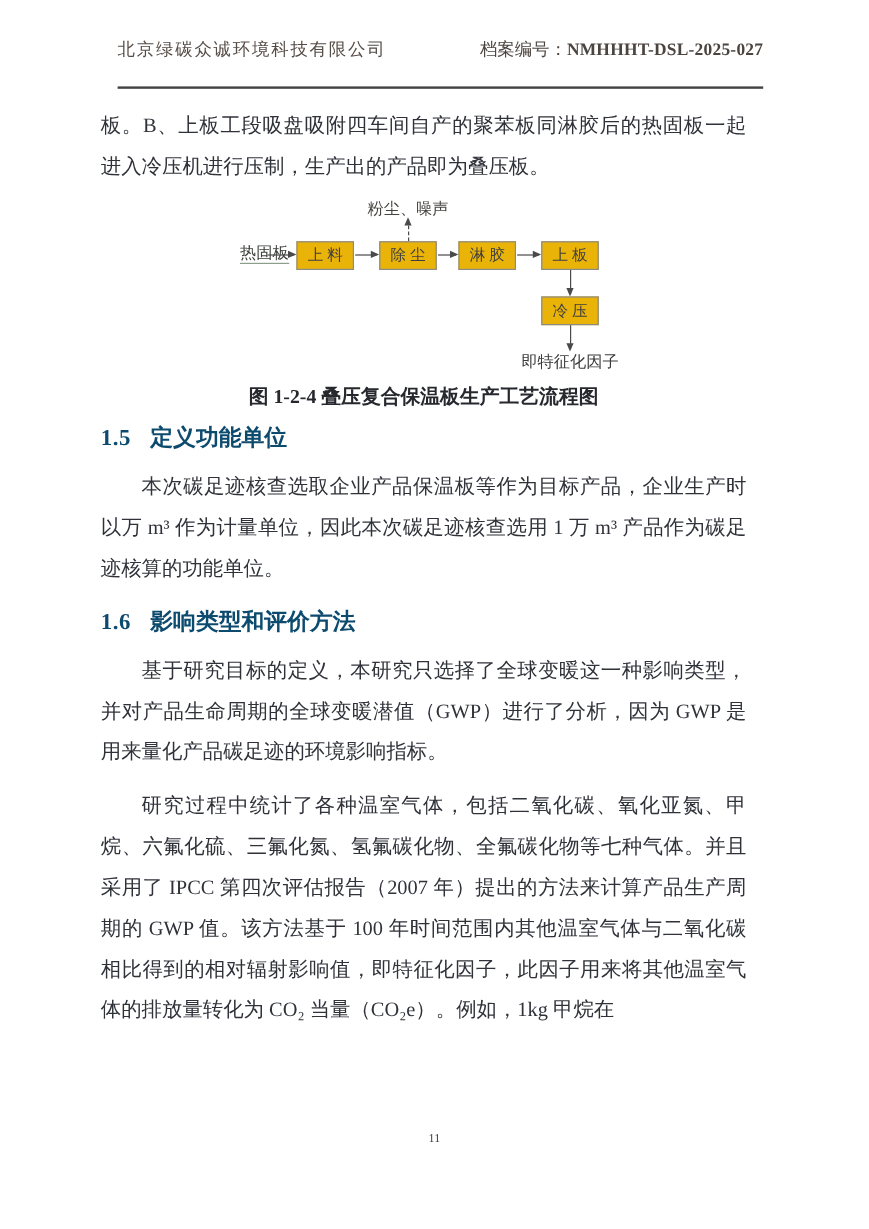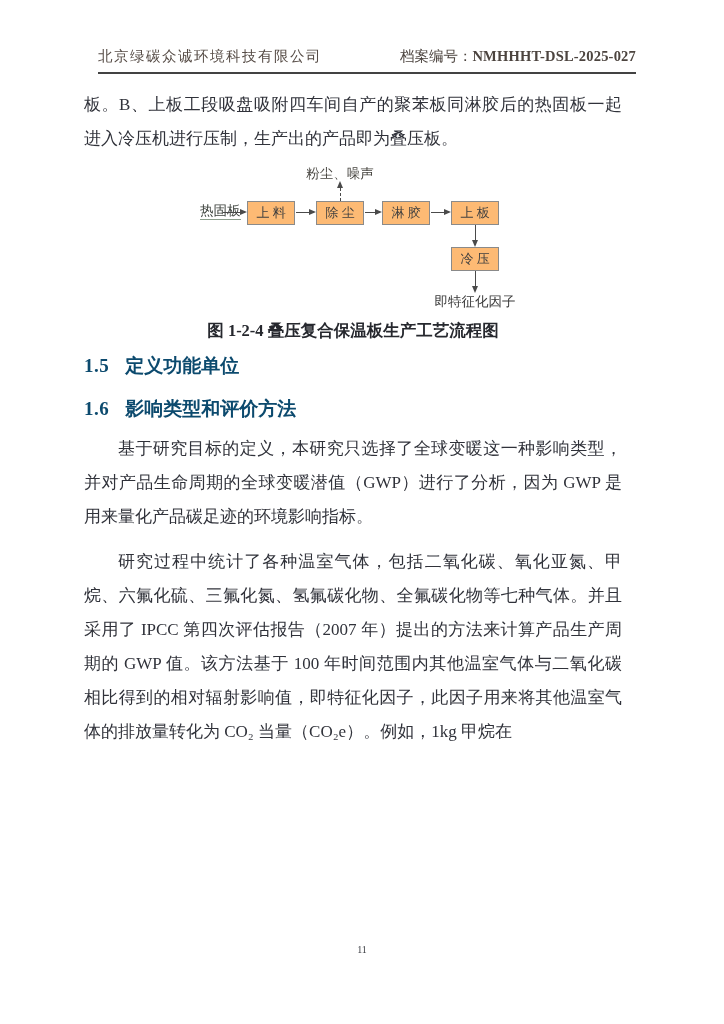--- a/index.html
+++ b/index.html
@@ -5,21 +5,21 @@
   html,body { margin:0; padding:0; }
   body {
     width:724px; height:1024px; background:#ffffff; position:relative;
     font-family:"Liberation Serif","DejaVu Serif",serif;
     overflow:hidden;
   }
   .page { position:absolute; inset:0; background:#ffffff; }
 
   
   .header {
-    position:absolute; left:98px; right:88px; top:47px;
+    position:absolute; left:98px; right:88px; top:32px;
     display:flex; justify-content:space-between; align-items:baseline;
     color:#564c46; font-size:14.5px;
   }
   .header .company { letter-spacing:1.5px; }
   .header .fileno { color:#4c443f; }
   .header .fileno b { font-weight:600; letter-spacing:0.2px; }
   .header-rule {
     position:absolute; left:98px; right:88px; top:72px;
     border-top:2px solid #434343; height:0;
   }
@@ -33,21 +33,21 @@
   .para { margin:0 0 11px 0; }
   .indent { text-indent:2em; }
 
   
   .flowchart {
     position:relative; height:150px; margin:0 0 0 0;
     font-size:13px; line-height:1; text-align:left; color:#3f3f3f;
   }
   .fc-box {
     position:absolute; box-sizing:border-box;
-    width:48px; height:24px; border:1px solid #8a8a8a; background:#fdba74;
+    width:48px; height:24px; border:1px solid #8a8a8a; background:#eab308;
     font-size:13px; line-height:22px; text-align:center; color:#3f3f3f;
   }
   .fc-input {
     position:absolute; left:97px; top:37px; font-size:13.5px;
     border-bottom:1px solid #8b9d8b; padding-bottom:1px; color:#3a3f3a;margin-left:19px;
   }
   .fc-pollutant {
     position:absolute; left:196px; width:120px; top:0; text-align:center;
     font-size:13.5px; color:#46443f;
   }
@@ -131,20 +131,21 @@
       <div class="arrow-d" style="left:391px; top:104px; height:20px;"></div>
 
       <div class="fc-output">即特征化因子</div>
     </div>
 
     <div class="caption">图 1-2-4 叠压复合保温板生产工艺流程图</div>
 
     <div class="sec-heading">
       <span class="sec-num">1.5</span><span>定义功能单位</span>
     </div>
+    <div class="para indent">本次碳足迹核查选取企业产品保温板等作为目标产品，企业生产时以万 m³ 作为计量单位，因此本次碳足迹核查选用 1 万 m³ 产品作为碳足迹核算的功能单位。</div>
 
     <div class="sec-heading mt12">
       <span class="sec-num">1.6</span><span>影响类型和评价方法</span>
     </div>
     <div class="para indent">基于研究目标的定义，本研究只选择了全球变暖这一种影响类型，并对产品生命周期的全球变暖潜值（GWP）进行了分析，因为 GWP 是用来量化产品碳足迹的环境影响指标。</div>
     <div class="para indent mt8">研究过程中统计了各种温室气体，包括二氧化碳、氧化亚氮、甲烷、六氟化硫、三氟化氮、氢氟碳化物、全氟碳化物等七种气体。并且采用了 IPCC 第四次评估报告（2007 年）提出的方法来计算产品生产周期的 GWP 值。该方法基于 100 年时间范围内其他温室气体与二氧化碳相比得到的相对辐射影响值，即特征化因子，此因子用来将其他温室气体的排放量转化为 CO₂ 当量（CO₂e）。例如，1kg 甲烷在</div>
 
   </div>
 
   <div class="page-number">11</div>

